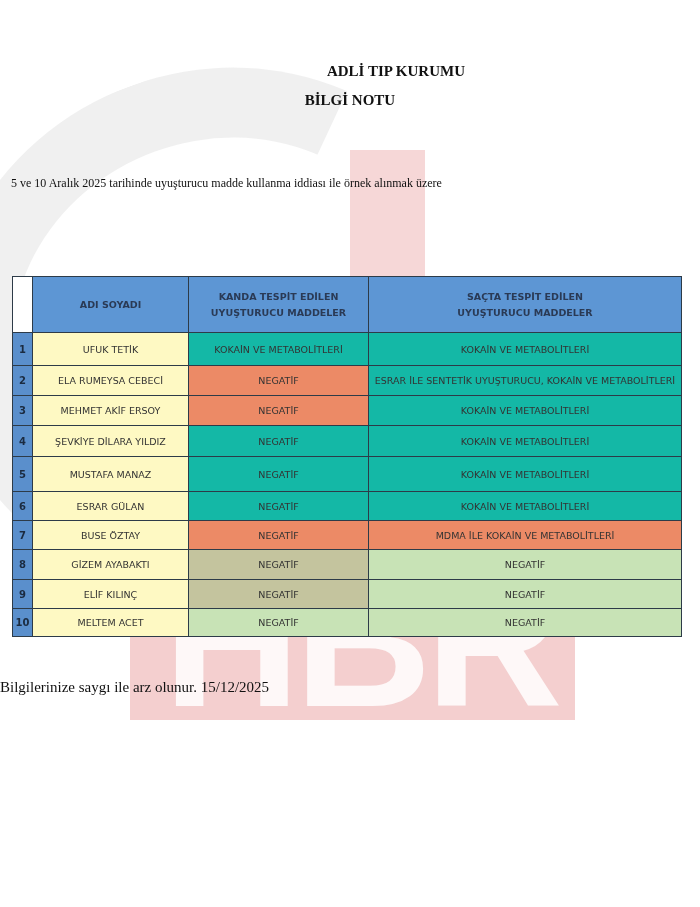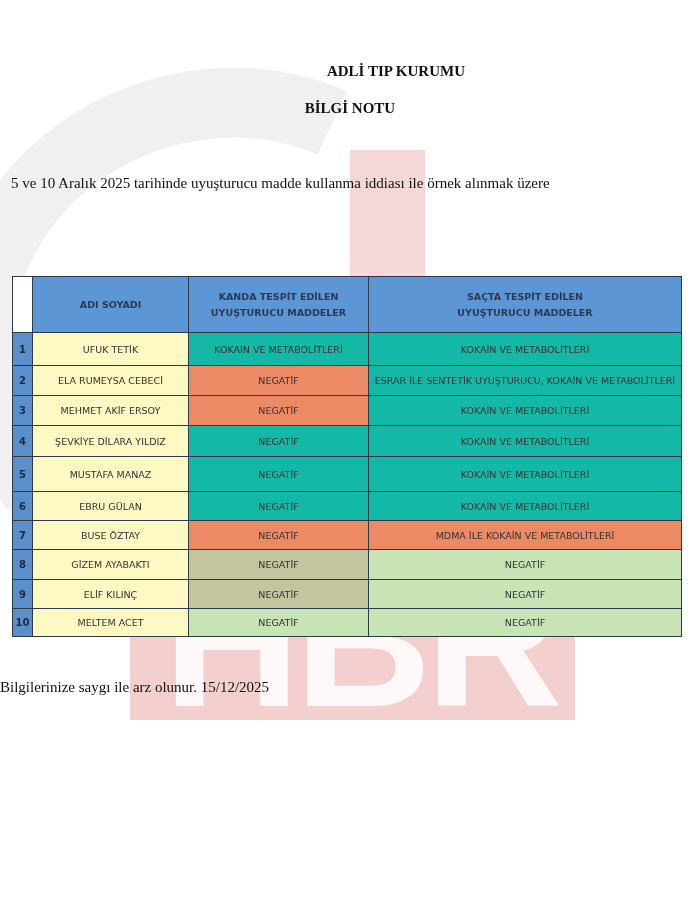--- a/index.html
+++ b/index.html
@@ -19,23 +19,23 @@
   .wm-pink-left { left: 130px; top: 560px; width: 445px; height: 160px; background: rgba(228,140,140,0.42); }
   .wm-pink-top { left: 350px; top: 150px; width: 75px; height: 410px; background: rgba(228,140,140,0.35); }
   .wm-letters {
     left: 150px; top: 560px; width: 420px; height: 160px;
     font-family: "Liberation Sans", sans-serif; font-weight: bold; font-size: 190px; line-height: 160px;
     color: rgba(255,255,255,0.85); letter-spacing: -6px; text-align: center;
   }
 
   .title { position: absolute; left: 0; width: 700px; text-align: center; font-weight: bold; font-size: 15px; }
   .t1 { top: 63px; margin-left: 46px; }
-  .t2 { top: 92px; margin-top: 8px; }
+  .t2 { top: 92px; }
 
-  .para { position: absolute; left: 11px; top: 169px; width: 690px; font-size: 15px; line-height: 28px; }
+  .para { position: absolute; left: 11px; top: 169px; width: 690px; font-size: 12px; line-height: 28px; }
   .para div { white-space: nowrap; }
 
   table.results {
     position: absolute; left: 12px; top: 276px; width: 669px;
     border-collapse: collapse; table-layout: fixed;
     font-family: "DejaVu Sans", sans-serif; font-size: 9.5px;
   }
   table.results td, table.results th {
     border: 1px solid #2d3b48; text-align: center; vertical-align: middle; padding: 0;
     color: #333; font-weight: normal;
@@ -117,21 +117,21 @@
       <td class="orange">KOKAİN VE METABOLİTLERİ</td>
     </tr>
     <tr class="r tall">
       <td class="num">5</td>
       <td class="name">MUSTAFA MANAZ</td>
       <td class="orange">NEGATİF</td>
       <td class="orange">KOKAİN VE METABOLİTLERİ</td>
     </tr>
     <tr class="r">
       <td class="num">6</td>
-      <td class="name">EBRU GÜLAN</td>
+      <td class="name">ESRAR GÜLAN</td>
       <td class="orange">NEGATİF</td>
       <td class="orange">KOKAİN VE METABOLİTLERİ</td>
     </tr>
     <tr class="r">
       <td class="num">7</td>
       <td class="name">BUSE ÖZTAY</td>
       <td class="orange-dark">NEGATİF</td>
       <td class="orange-dark">MDMA İLE KOKAİN VE METABOLİTLERİ</td>
     </tr>
     <tr class="r" style="height:30px">

